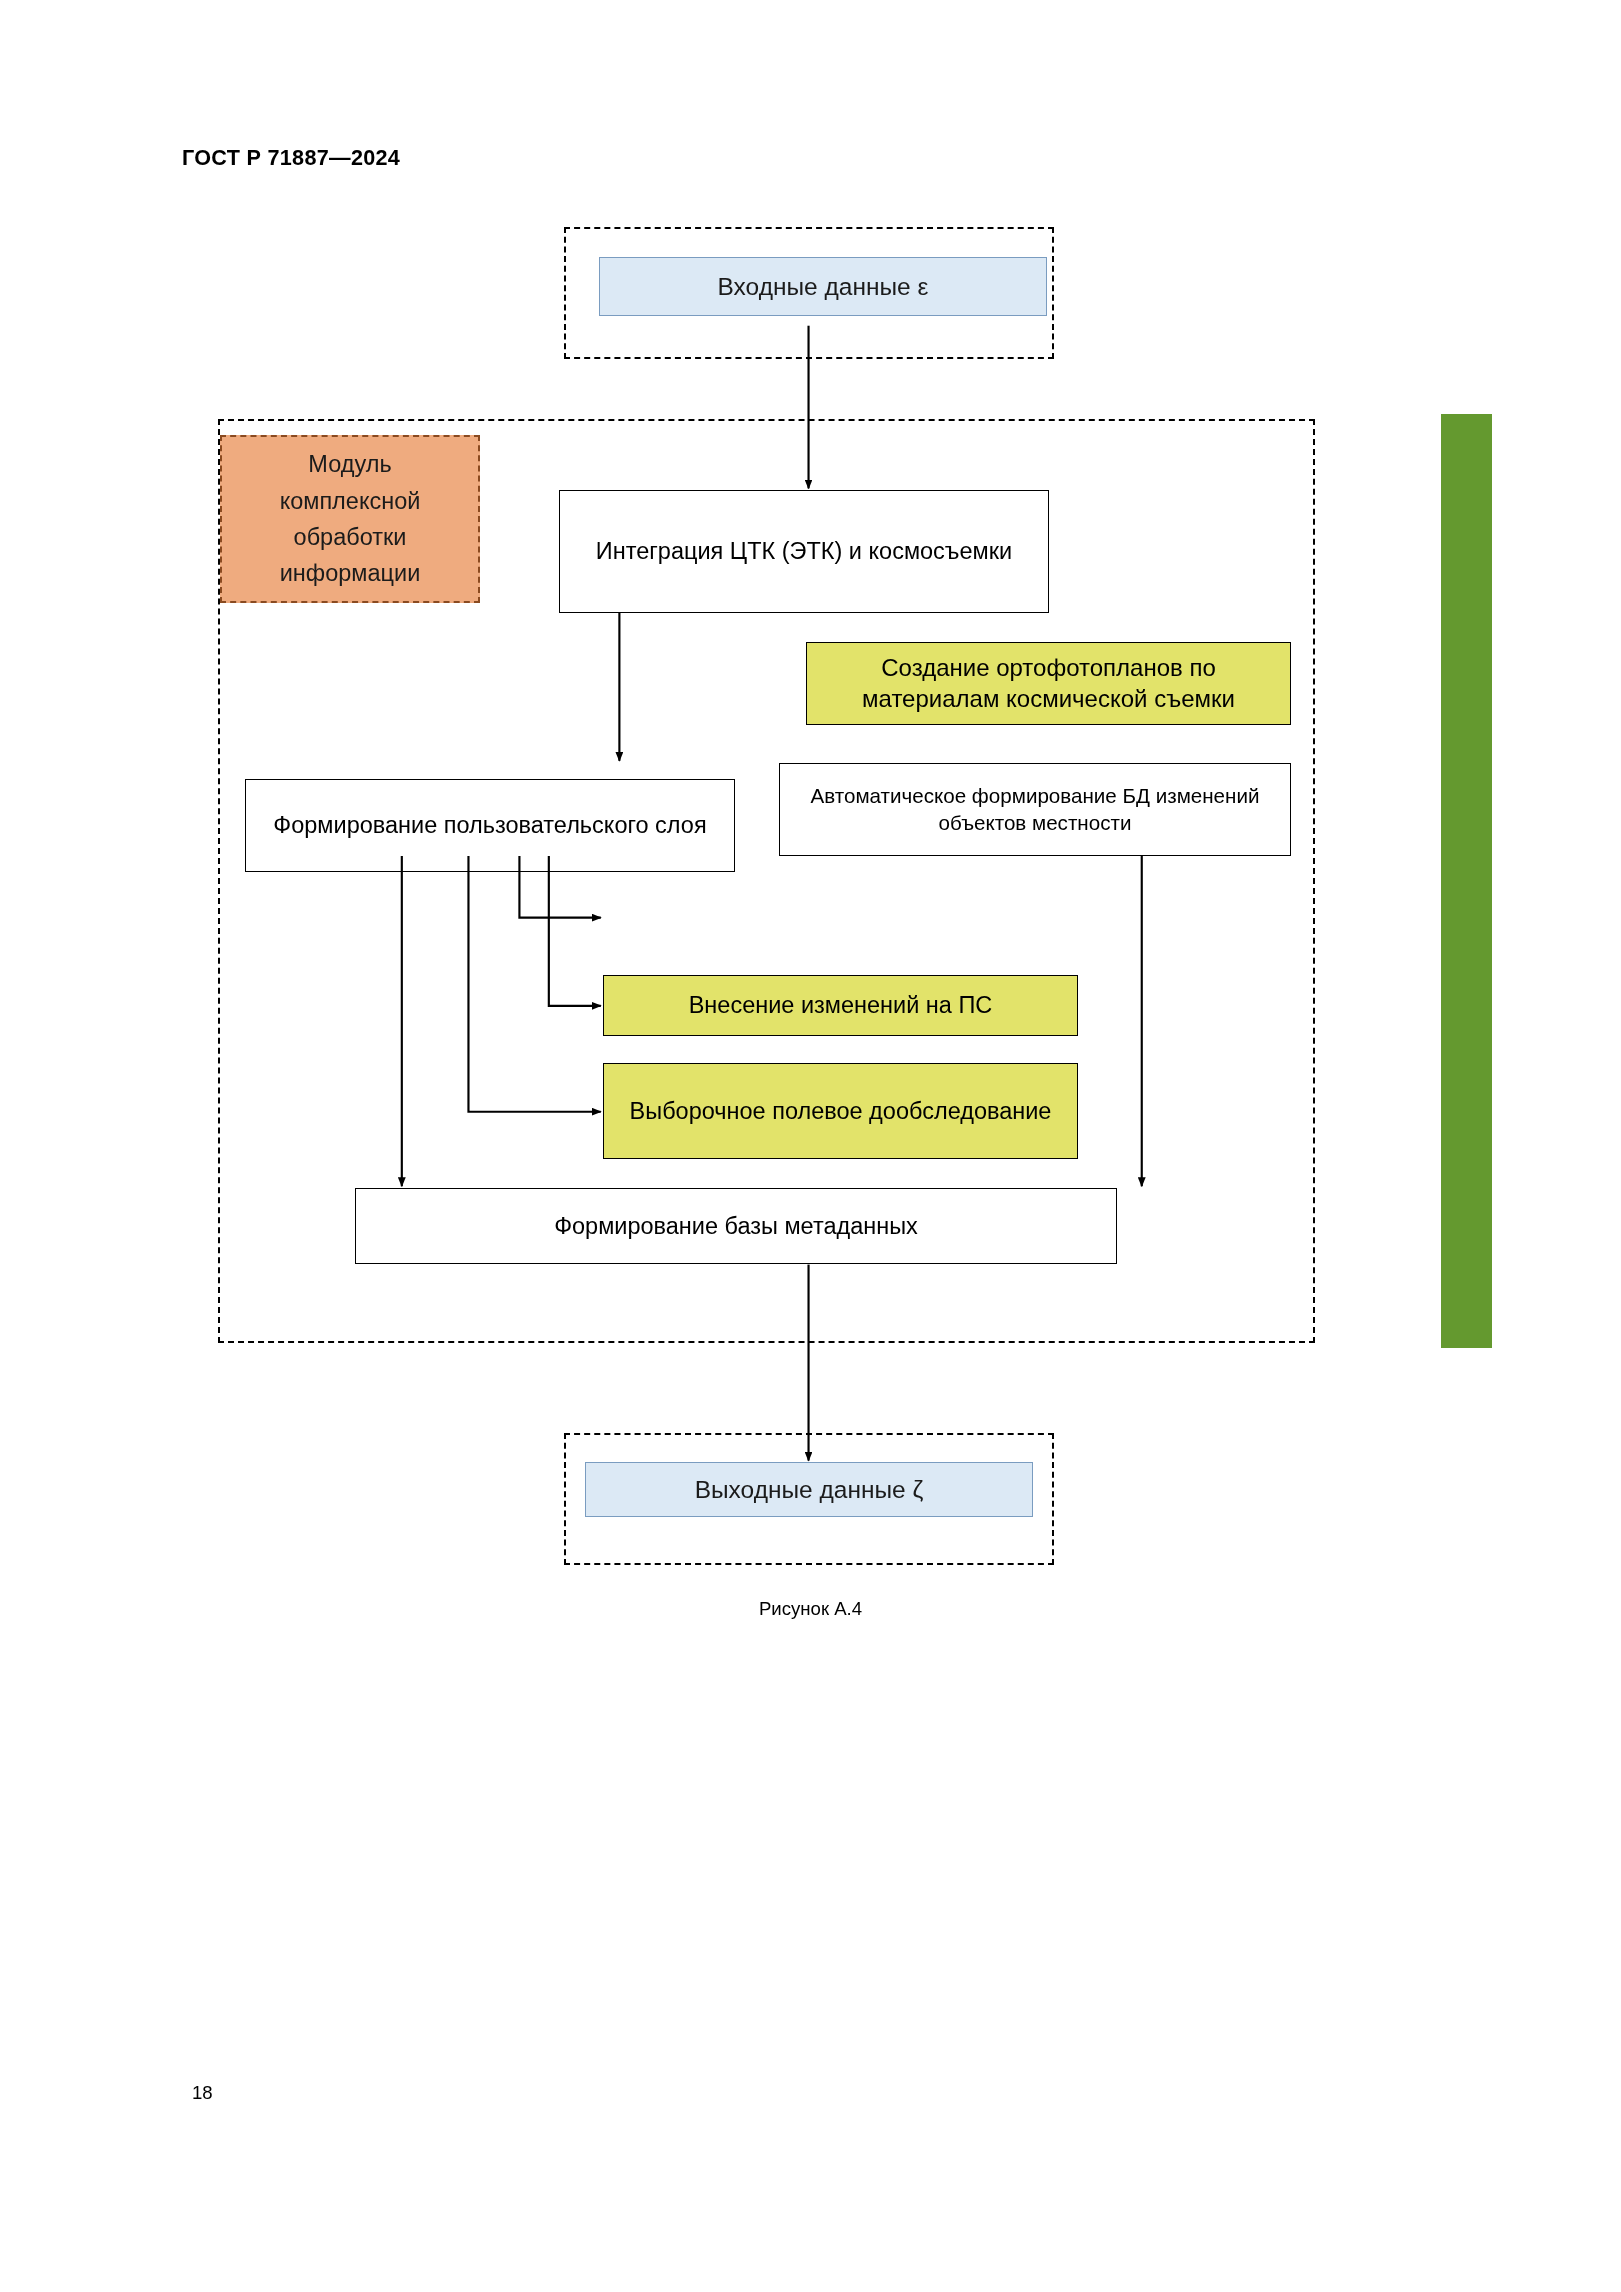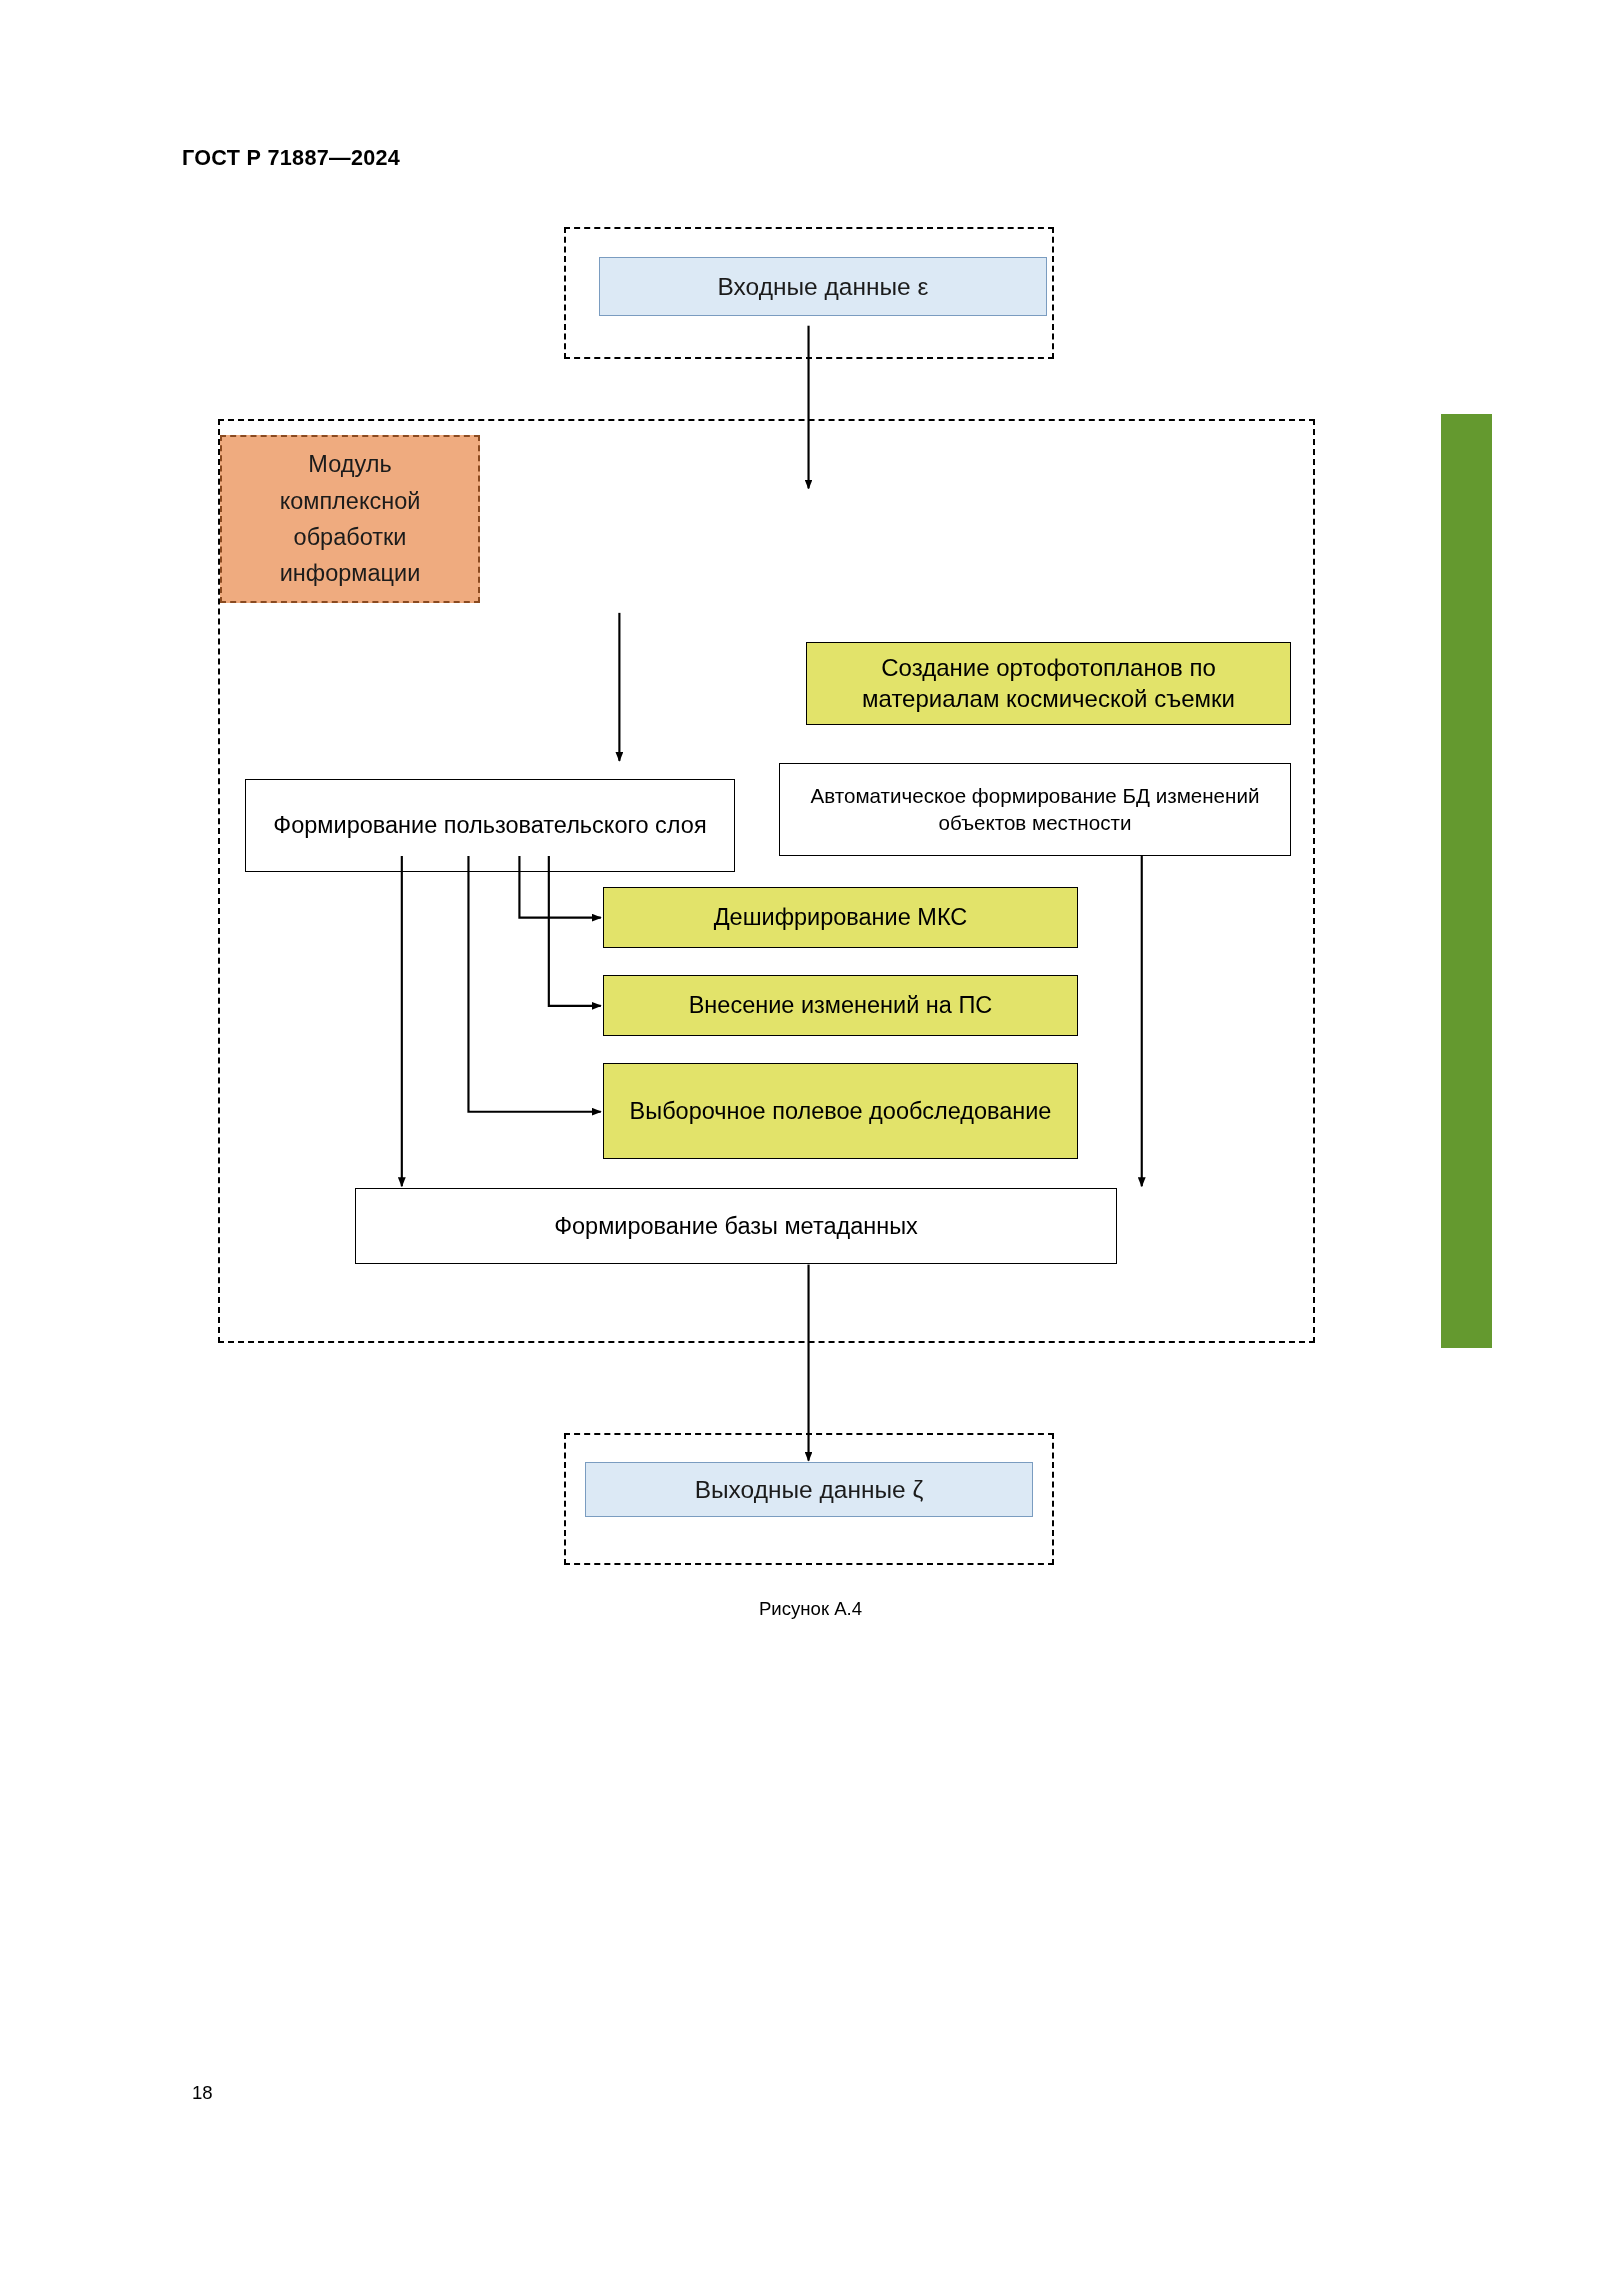--- a/index.html
+++ b/index.html
@@ -140,36 +140,36 @@
     <span>Входные данные ε</span>
   </div>
 
   <div class="box orange-box" style="left:220px; top:435px; width:260px; height:168px;">
     <span>Модуль</span>
     <span>комплексной</span>
     <span>обработки</span>
     <span>информации</span>
   </div>
 
+  <div class="box white-box" style="left:559px; top:490px; width:490px; height:123px;">
+    <span>Интеграция ЦТК (ЭТК) и космосъемки</span>
+  </div>
 
   <div class="box yellow-box small" style="left:806px; top:642px; width:485px; height:83px;">
     <span>Создание ортофотопланов по материалам космической съемки</span>
   </div>
 
   <div class="box white-box" style="left:245px; top:763px; width:490px; height:93px;margin-top:16px;">
     <span>Формирование пользовательского слоя</span>
   </div>
 
   <div class="box white-box small" style="left:779px; top:763px; width:512px; height:93px;">
     <span>Автоматическое формирование БД изменений объектов местности</span>
   </div>
 
-  <div class="box yellow-box" style="left:603px; top:887px; width:475px; height:61px;">
-    <span>Дешифрирование МКС</span>
-  </div>
 
   <div class="box yellow-box" style="left:603px; top:975px; width:475px; height:61px;">
     <span>Внесение изменений на ПС</span>
   </div>
 
   <div class="box yellow-box" style="left:603px; top:1063px; width:475px; height:96px;">
     <span>Выборочное полевое дообследование</span>
   </div>
 
   <div class="box white-box" style="left:355px; top:1188px; width:762px; height:76px;">

